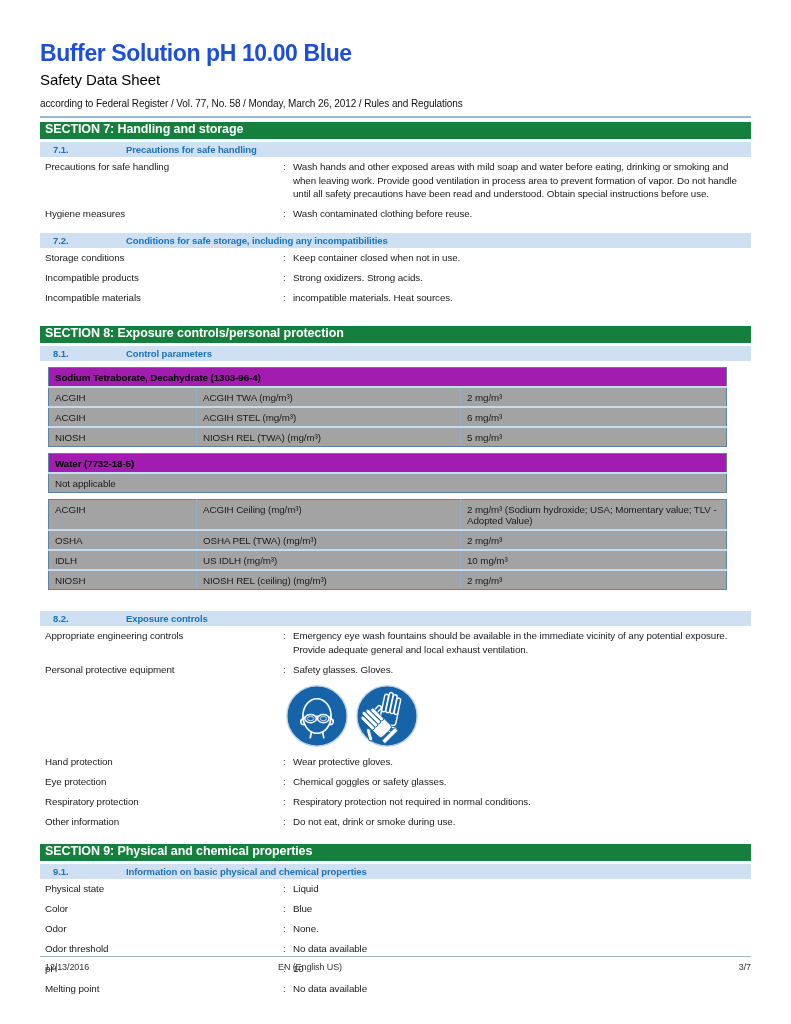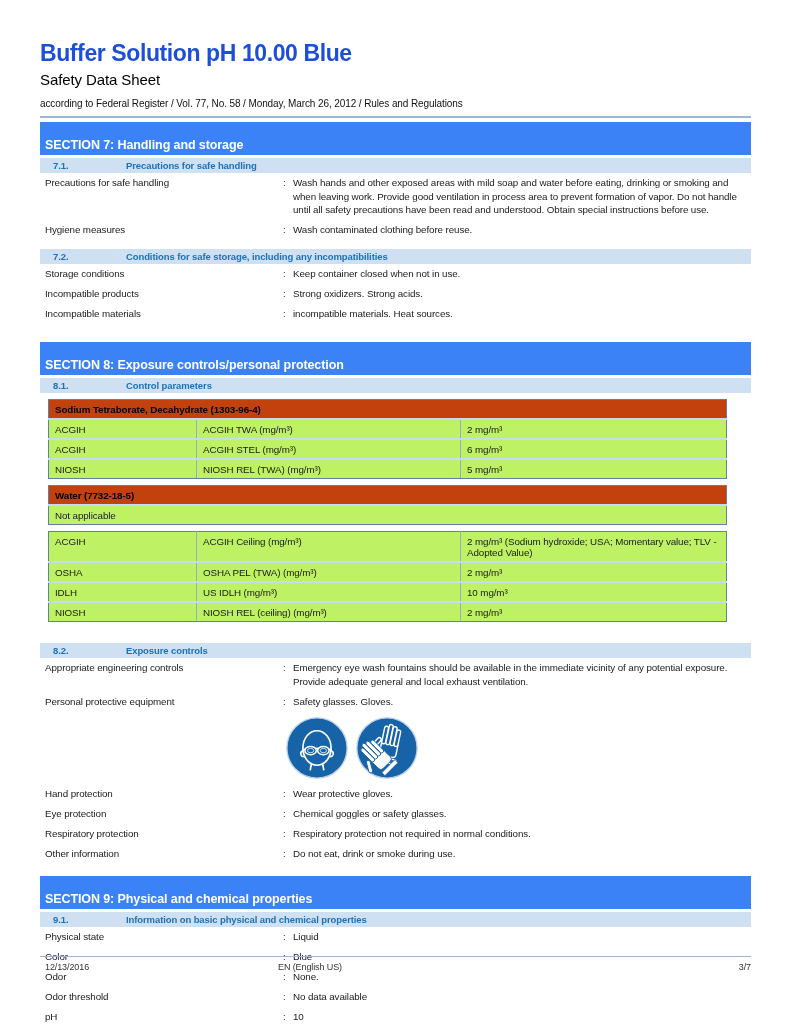--- a/index.html
+++ b/index.html
@@ -12,42 +12,42 @@
   .content { position:absolute; left:40px; top:0; width:711px; }
 
   
   .doc-title { margin-top:40px; font-size:23px; font-weight:bold; letter-spacing:-0.4px; color:#1d4ed8; }
   .doc-subtitle { margin-top:4px; font-size:15px; color:#000; }
   .doc-regulation { margin-top:10px; font-size:10px; color:#111; }
   .rule-blue { margin-top:7px; height:2px; background:#9cb8d5; }
 
   
   .section-bar {
-    margin-top:4px; background:#3b82f6; color:#fff; font-weight:bold;
-    font-size:12.5px; padding:16px 5px 3px 5px;
+    margin-top:4px; background:#15803d; color:#fff; font-weight:bold;
+    font-size:12.5px; padding:0 5px 3px 5px;
   }
   .sub-bar {
     margin-top:3px; background:#cee0f2; color:#1a72b9; font-weight:bold;
     font-size:9.5px; padding:2px 13px; display:flex;
   }
   .sub-bar .sub-num { width:73px; flex-shrink:0; }
 
   
   .kv-row { display:flex; padding:3px 5px 3.5px 5px; font-size:9.8px; line-height:1.38; }
   .kv-row .kv-label { width:238px; flex-shrink:0; }
   .kv-row .kv-colon { width:10px; flex-shrink:0; color:#333; }
   .kv-row .kv-value { flex:1; }
 
   .gap6 { height:6px; } .gap8 { height:8px; } .gap14 { height:14px; } .gap18 { height:18px; }
 
   
   table.exp { border-collapse:collapse; margin:6px 0 0 8px; width:679px; font-size:9.8px; }
-  table.exp td { border:1px solid #93afcb; padding:3.5px 6px; vertical-align:top; background:#bef264; }
+  table.exp td { border:1px solid #93afcb; padding:3.5px 6px; vertical-align:top; background:#a3a3a3; }
   table.exp tr.thead td {
-    background:#c2410c; font-weight:bold; color:#000;
+    background:#a21caf; font-weight:bold; color:#000;
     border-bottom:1px solid #6e90b4;
   }
   table.exp { border:1px solid #5e81a8; }
   table.exp td { border-top:2px solid #c3dcf0; }
   table.exp tr:first-child td { border-top:1px solid #5e81a8; }
   table.exp td:first-child { border-left:1px solid #5e81a8; }
   table.exp td:last-child { border-right:1px solid #5e81a8; }
   table.exp tr:last-child td { border-bottom:1px solid #5e81a8; }
   .colw1 { width:148px; } .colw2 { width:264px; }
 

